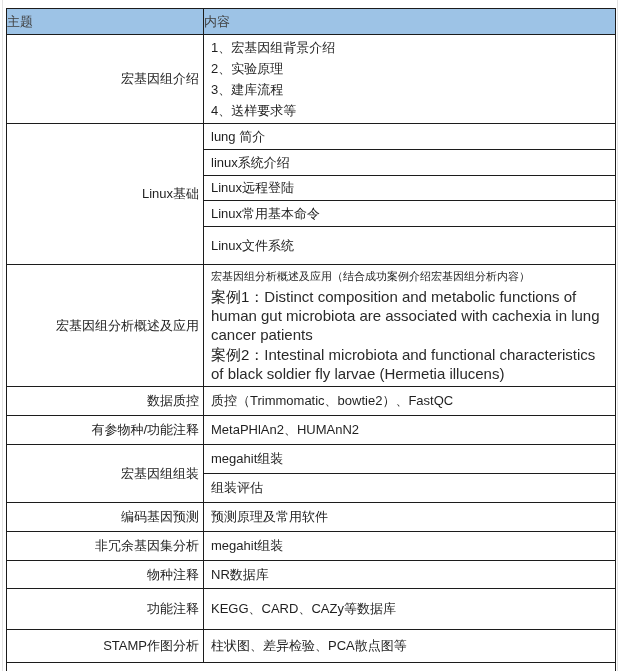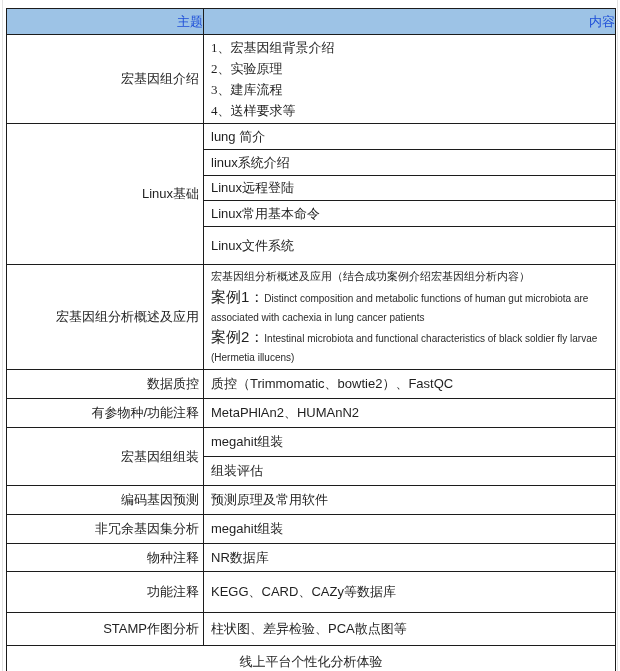--- a/index.html
+++ b/index.html
@@ -28,34 +28,34 @@
     font-weight: 400;
     overflow: hidden;
   }
   col.c-topic { width: 197px; }
   col.c-content { width: 412px; }
 
   th.hdr {
     background: #9DC3E6;
     font-weight: 700;
     font-size: 13.5px;
-    text-align: right;
+    text-align: left;
     border-bottom-width: 2px;
-    color: #1d4ed8;
+    color: #404040;
   }
   td.topic { text-align: right; padding: 2px 4px; }
   td.content { text-align: left; padding: 2px 4px 2px 7px; }
   td.merged { text-align: center; padding: 2px 12px; }
 
-  .numlist div { line-height: 21px; white-space: nowrap; font-family: Liberation Serif, serif; }
+  .numlist div { line-height: 21px; white-space: nowrap; }
   .case-cell { line-height: 18px; }
   .case-cell .ov { font-size: 11px; line-height: 19px; margin-bottom: 2px; white-space: nowrap; }
   .case-para { margin-top: 1px; }
   .case-label { font-size: 15px; }
-  .case-en { font-size: 10px; color: #2a2a2a; }
+  .case-en { font-size: 15px; color: #2a2a2a; }
 </style>
 </head>
 <body>
 
 <div class="page">
   <div class="edge-line edge-left"></div>
   <div class="edge-line edge-right"></div>
 
   <table class="course">
     <colgroup>

